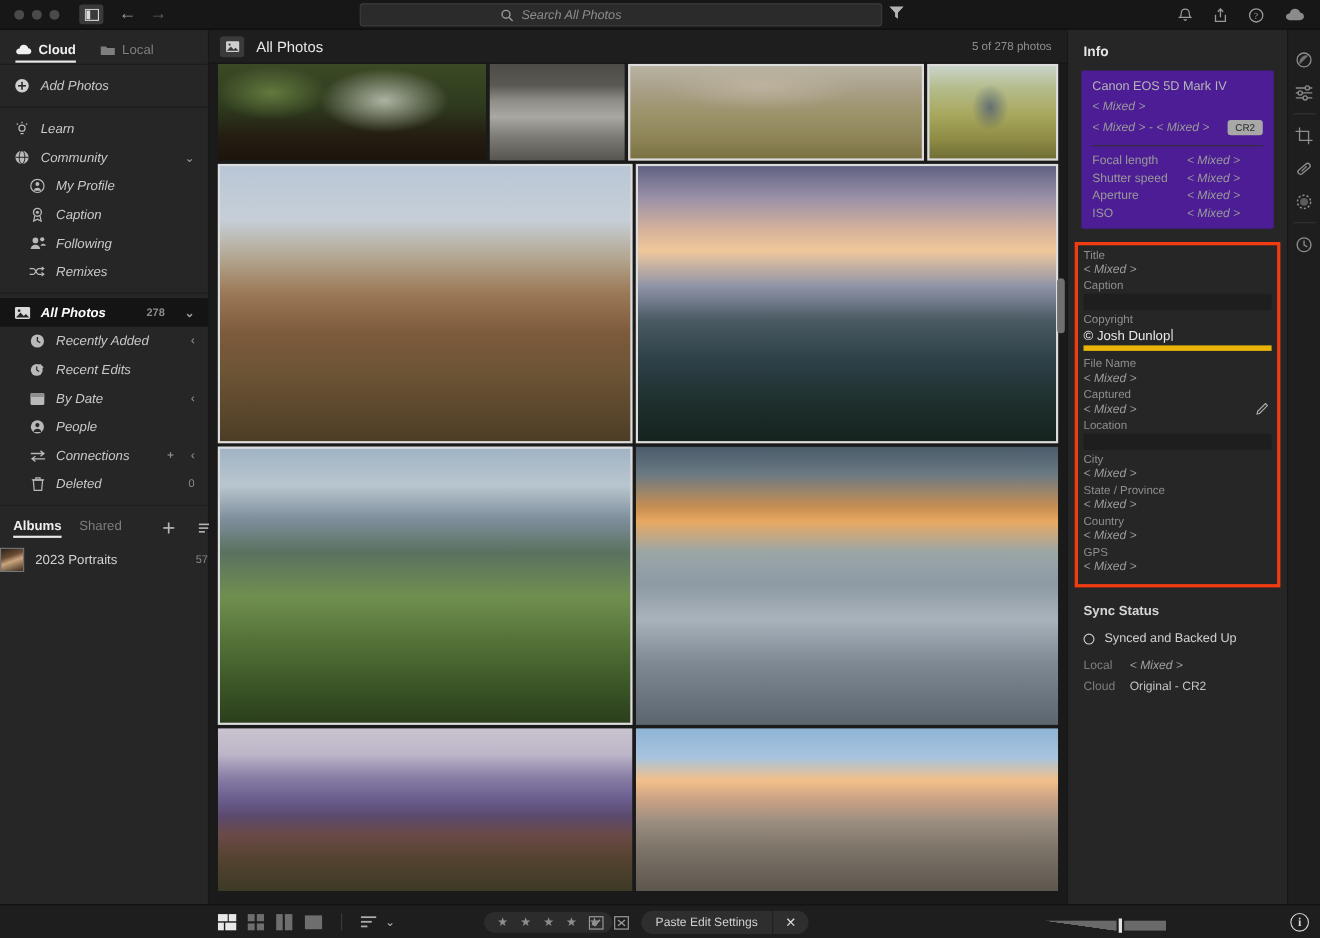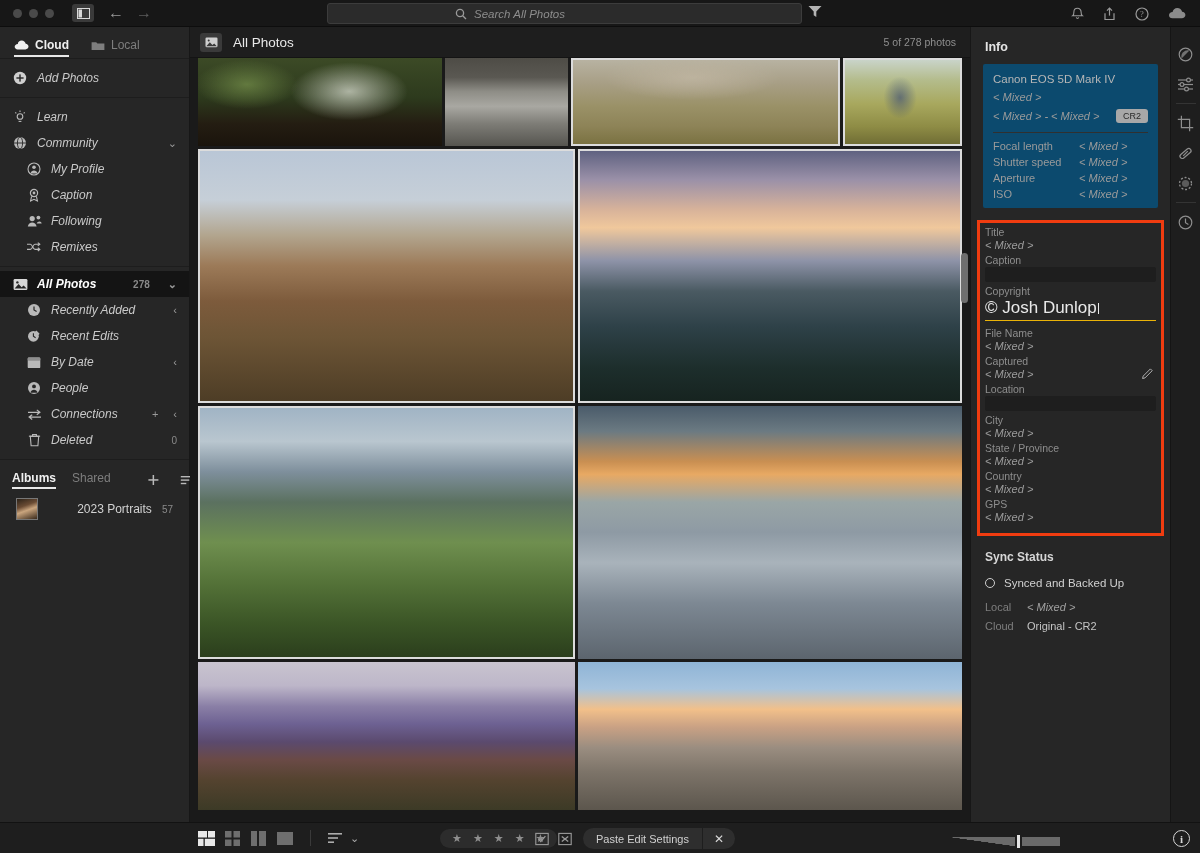--- a/index.html
+++ b/index.html
@@ -58,21 +58,21 @@
   .sb-row .chev { color:#9a9a9a; font-size:11px; }
   .sb-row.indent { padding-left:26px; }
   .sb-row.selected { background:#141414; color:#fff; font-weight:bold; margin:0; }
   .sb-sec { padding:6px 0; }
   .albums-hdr { display:flex; align-items:center; padding:0 12px; height:28px; gap:16px; }
   .albums-hdr .at { font-size:12px; color:#7e7e7e; padding-bottom:4px; position:relative; }
   .albums-hdr .at.active { color:#f0f0f0; font-weight:bold; }
   .albums-hdr .at.active::after { content:""; position:absolute; left:0; right:0; bottom:0; height:2px; background:#e8e8e8; }
   .albums-hdr .sp { flex:1; }
   .albums-hdr .ai { color:#b9b9b9; margin-left:4px; }
-  .album-row { display:flex; align-items:center; height:30px; padding:0 16px; gap:10px;text-align:right; }
+  .album-row { display:flex; align-items:center; height:30px; padding:0 0; gap:10px; }
   .album-thumb { width:22px; height:22px; border:1px solid #777;
      background:linear-gradient(160deg,#2c2218 0%,#6b4c34 35%,#caa57e 55%,#3a2a1c 100%); }
   .album-row .nm { flex:1; font-size:12px; color:#d2d2d2; }
   .album-row .cnt { color:#8a8a8a; font-size:10px; }
 
   
   .center { flex:1; display:flex; flex-direction:column; min-width:0; background:#1a1a1a; }
   .center-hdr { height:31px; background:#1e1e1e; display:flex; align-items:center; padding:0 14px 0 10px;
                 gap:11px; border-bottom:1px solid #141414; flex:0 0 31px; }
   .chdr-ic { width:22px; height:19px; background:#3a3a3a; border-radius:3px;
@@ -113,38 +113,38 @@
       linear-gradient(180deg,#4a5b6a 0%,#6b7a82 10%,#c98f52 22%,#e8a963 27%,#9aa6a6 38%,#8e9aa4 50%,#a9b3bb 62%,#7d8893 78%,#5c656e 100%); }
   .p-purple { background:
       linear-gradient(180deg,#c9c4cf 0%,#bdb6c9 16%,#8a7fa6 30%,#6d6192 42%,#5b4a6e 54%,#6a4a46 66%,#54432f 80%,#3c3a26 100%); }
   .p-peak { background:
       linear-gradient(180deg,#8fb4d6 0%,#a7c4de 18%,#f2c08a 32%,#c9a184 44%,#9a8d80 58%,#7d7469 74%,#5c564d 100%); }
 
   
   .rpanel { width:200px; flex:0 0 200px; background:#262626; display:flex; flex-direction:column;
             border-left:1px solid #171717; position:relative; }
   .rp-title { font-size:12.5px; color:#e4e4e4; font-weight:bold; padding:13px 14px 10px 14px; }
-  .exif-card { margin:0 12px; background:#0c4a6e; border-radius:2px; padding:9px 10px 8px 10px; }
+  .exif-card { margin:0 12px; background:#4c1d95; border-radius:2px; padding:9px 10px 8px 10px; }
   .exif-cam { font-size:11.5px; color:#b6b6b6; margin-bottom:6px; }
   .exif-lens { font-size:11px; color:#9a9a9a; font-style:italic; margin-bottom:6px; }
   .exif-row3 { display:flex; align-items:center; }
   .exif-row3 .t { font-size:11px; color:#9a9a9a; font-style:italic; flex:1; }
   .badge { background:#a8a8a8; color:#2a2a2a; font-size:9px; border-radius:3px; padding:2px 7px; font-weight:normal; }
   .exif-sep { height:1px; background:#303030; margin:9px 0 7px 0; }
   .exif-line { display:flex; font-size:11px; margin-bottom:4px; }
   .exif-line .k { color:#9a9a9a; width:86px; }
   .exif-line .v { color:#9a9a9a; font-style:italic; }
 
   .meta-block { position:relative; margin:12px 6px 0 6px; padding:6px 8px 10px 8px; }
   .meta-hilite { position:absolute; left:0; top:0; right:0; bottom:0; border:3px solid #f03c10; pointer-events:none; }
   .mf { margin-bottom:3px; position:relative; }
   .mf .lab { font-size:10.5px; color:#8e8e8e; margin-bottom:1px; }
   .mf .val { font-size:11px; color:#9c9c9c; font-style:italic; }
   .mf .valbox { height:15px; background:#1e1e1e; border-radius:2px; }
-  .mf .valedit { font-size:17px; color:#e9e9e9; border-bottom:1px solid #eab308; padding-bottom:2px; position:relative; }
+  .mf .valedit { font-size:12px; color:#e9e9e9; border-bottom:5px solid #eab308; padding-bottom:2px; position:relative; }
   .caret { display:inline-block; width:1px; height:11px; background:#e9e9e9; vertical-align:-1px; margin-left:1px; }
   .pencil { position:absolute; right:2px; bottom:1px; color:#b0b0b0; font-size:11px; }
 
   .sync { padding:14px 14px 0 14px; }
   .sync-t { font-size:12px; color:#d6d6d6; font-weight:bold; margin-bottom:13px; }
   .sync-r1 { display:flex; align-items:center; gap:9px; font-size:11.5px; color:#d0d0d0; margin-bottom:12px; }
   .ring { width:10px; height:10px; border:1.5px solid #cfcfcf; border-radius:50%; }
   .sync-l { display:flex; font-size:11px; margin-bottom:7px; }
   .sync-l .k { color:#7e7e7e; width:42px; }
   .sync-l .v { color:#c4c4c4; }

